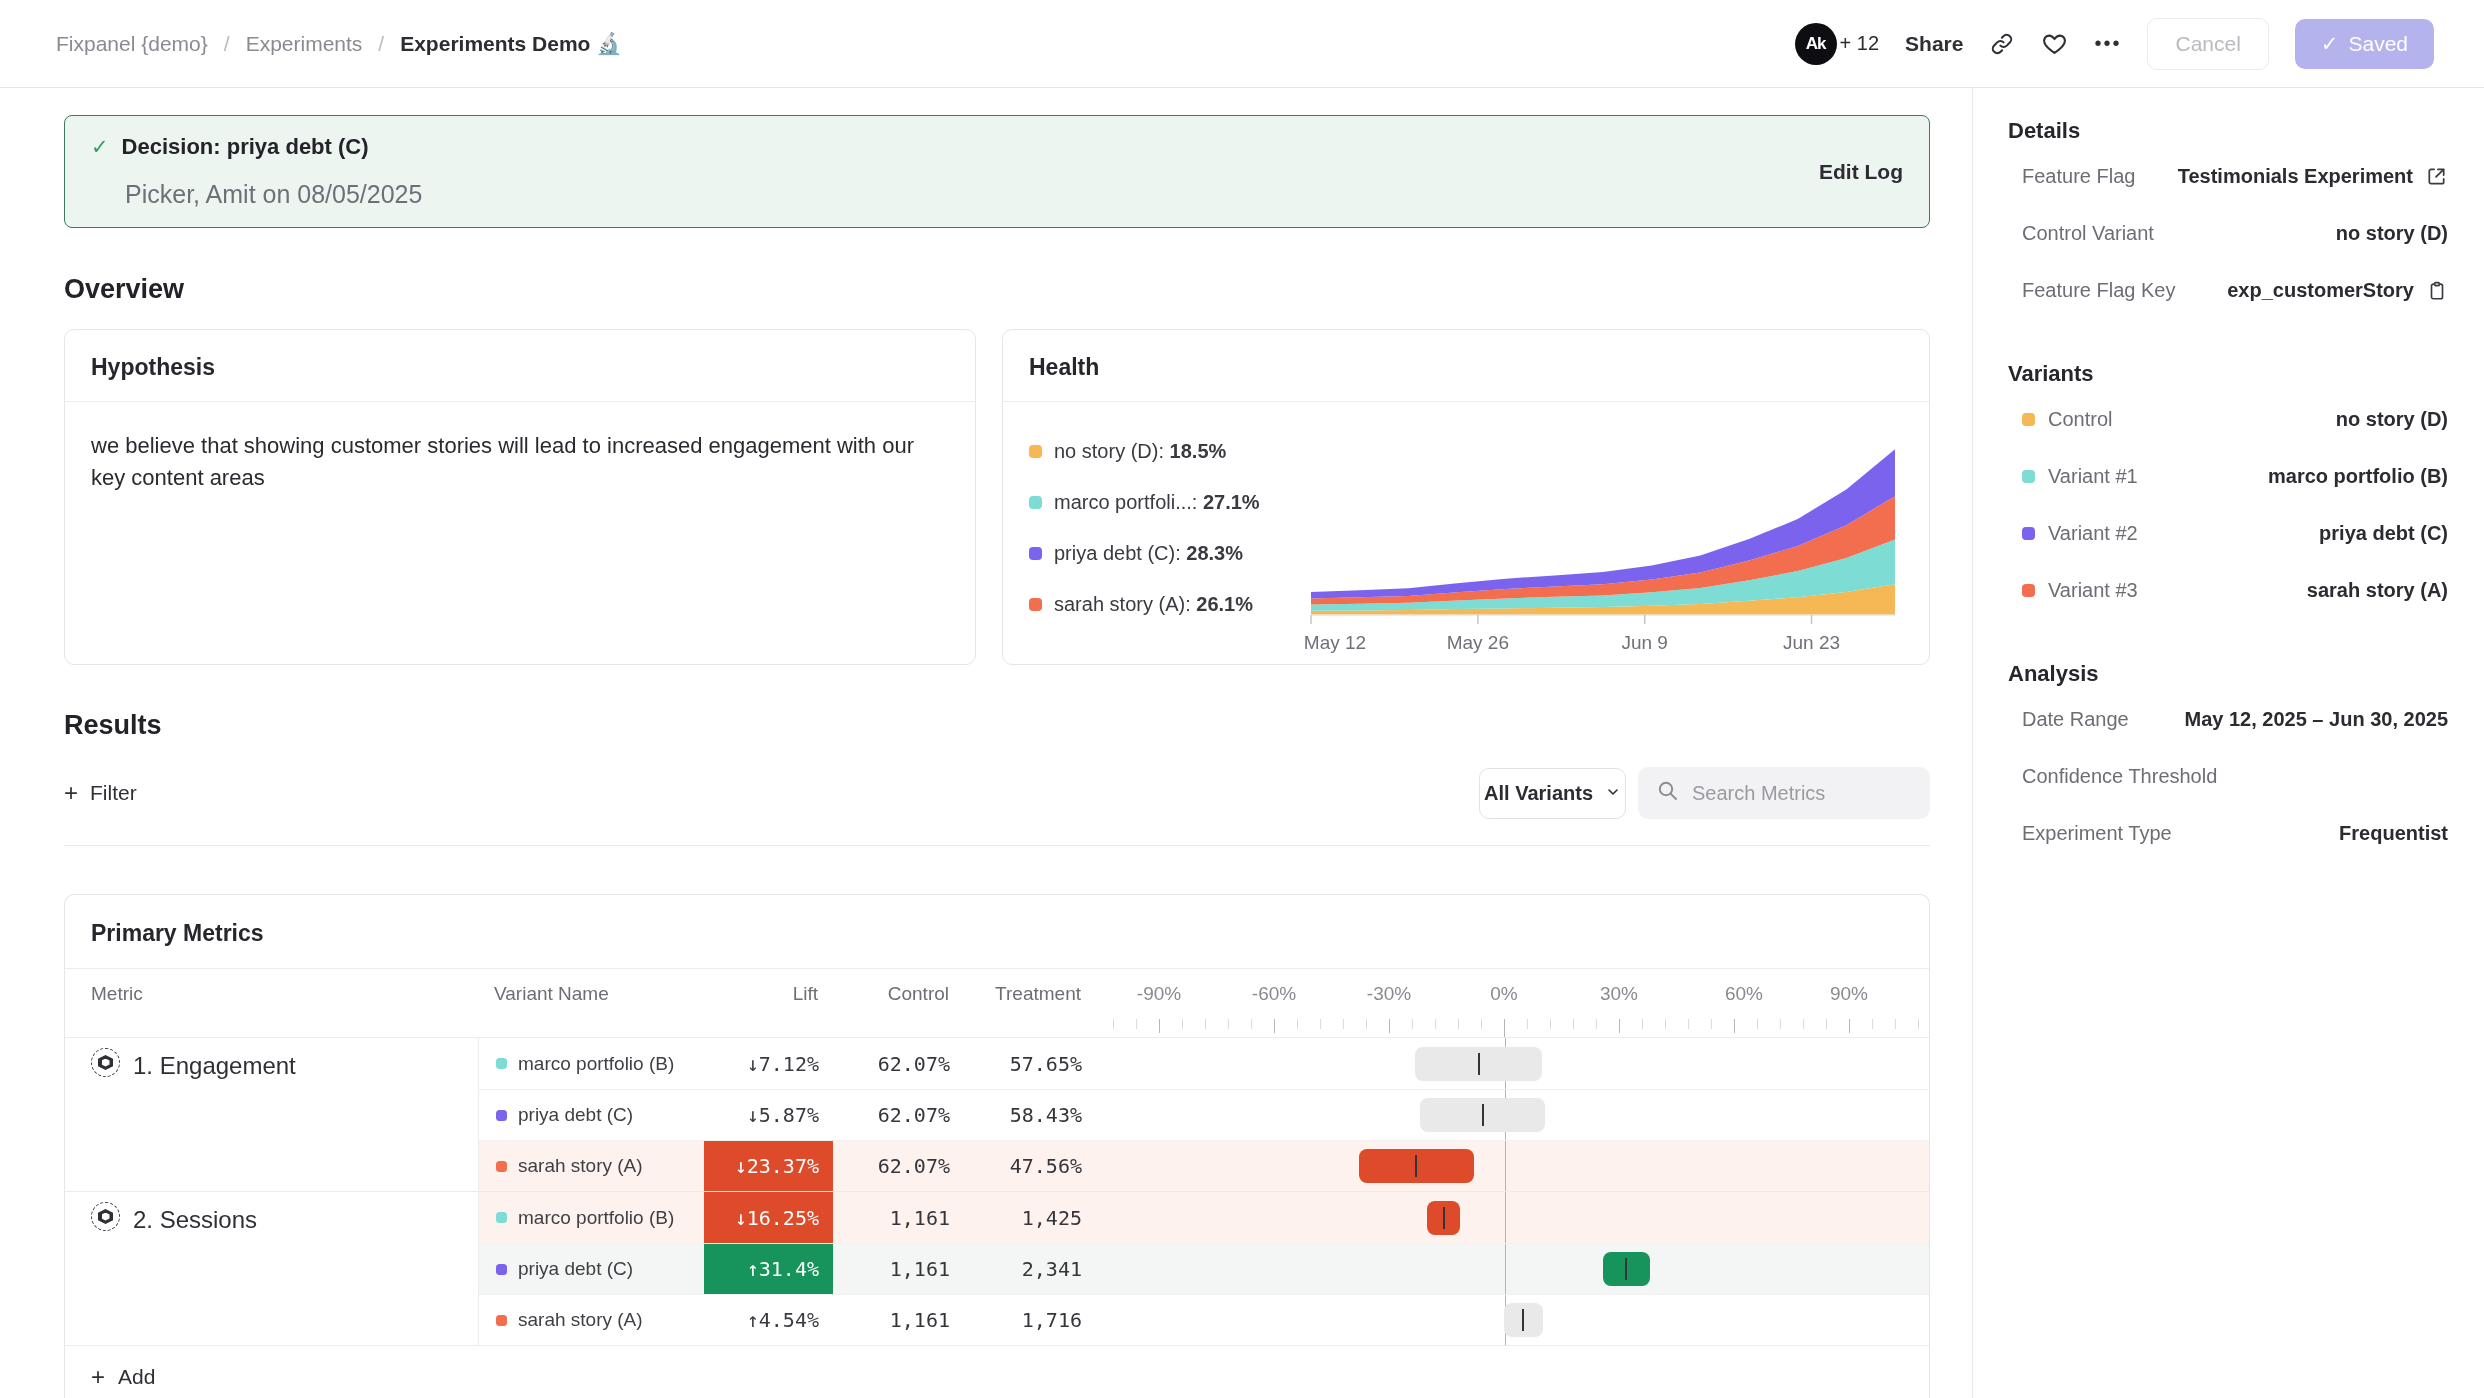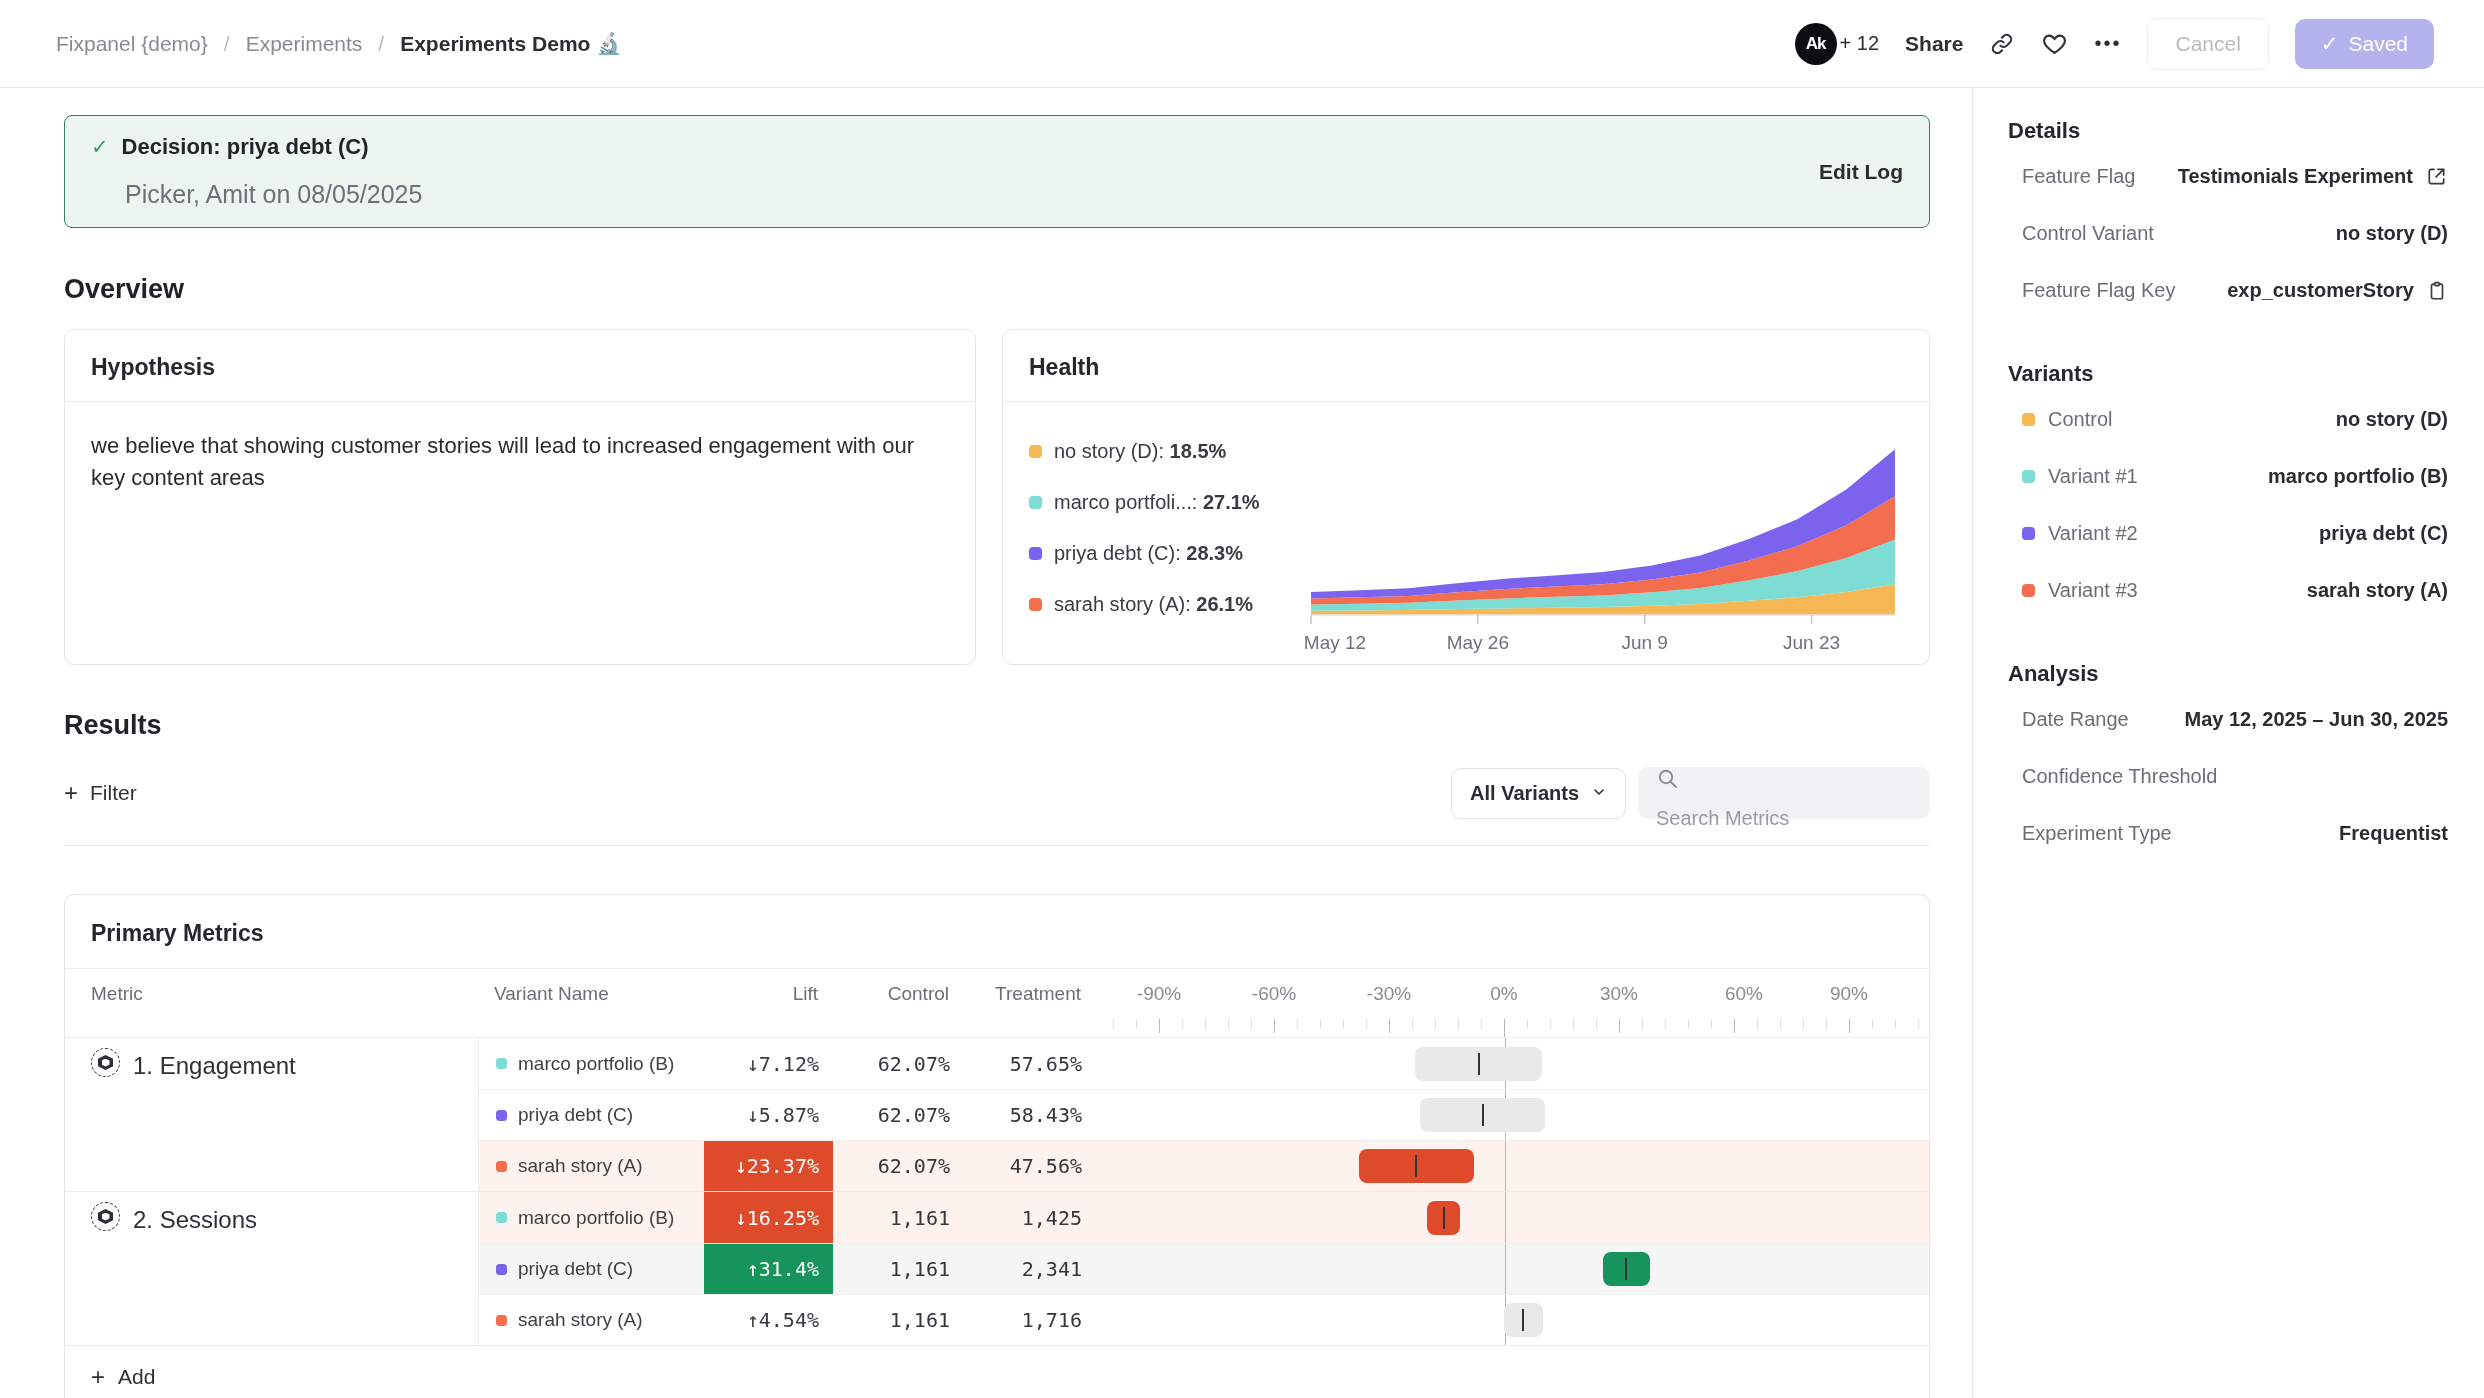--- a/index.html
+++ b/index.html
@@ -57,24 +57,24 @@
   .legend-dot { width:13px; height:13px; border-radius:4px; flex:none; }
   .legend-value { font-weight:700; }
   .health-chart { flex:1; }
 
   
   .filter-row { margin-top:26px; display:flex; align-items:center; justify-content:space-between; }
   .filter-btn { background:none; border:none; font-family:inherit; font-size:21px; color:#2f2f35;
     display:flex; align-items:center; gap:12px; cursor:pointer; }
   .plus-glyph { font-size:24px; font-weight:400; line-height:1; }
   .filter-right { display:flex; align-items:center; gap:12px; }
-  .variants-dd { background:#fff; border:1px solid #e2e2e5; border-radius:10px; padding:13px 18px;
+  .variants-dd { background:#fff; border:1px solid #e2e2e5; border-radius:10px; padding:13px 4px;
     font-family:inherit; font-size:20px; font-weight:600; color:#2c2c32; display:flex; align-items:flex-end; gap:12px; cursor:pointer; }
   .search-box { background:#f2f2f4; border-radius:10px; padding:0 18px; height:52px; width:292px;
-    display:flex; align-items:flex-start; gap:12px;flex-direction:column; }
+    display:flex; align-items:center; gap:12px; }
   .search-box input { background:none; border:none; outline:none; font-family:inherit; font-size:20px;
     color:#3a3a40; width:100%; }
   .search-box input::placeholder { color:#9a9aa2; }
   .results-divider { margin-top:26px; border-bottom:1px solid #e9e9eb; }
 
   
   .pm-card { margin-top:48px; border:1px solid #e5e5e7; border-radius:10px 10px 0 0; border-bottom:none; background:#fff; position:relative; }
   .pm-title { padding:25px 26px 21px; font-size:23px; font-weight:700; color:#26262c; border-bottom:1px solid #ececee; }
   .cols6 { display:grid; grid-template-columns:413px 225px 129px 133px 130px 1fr; }
   .col-head { height:50px; align-items:center; color:#6e6e76; font-size:19px; }

